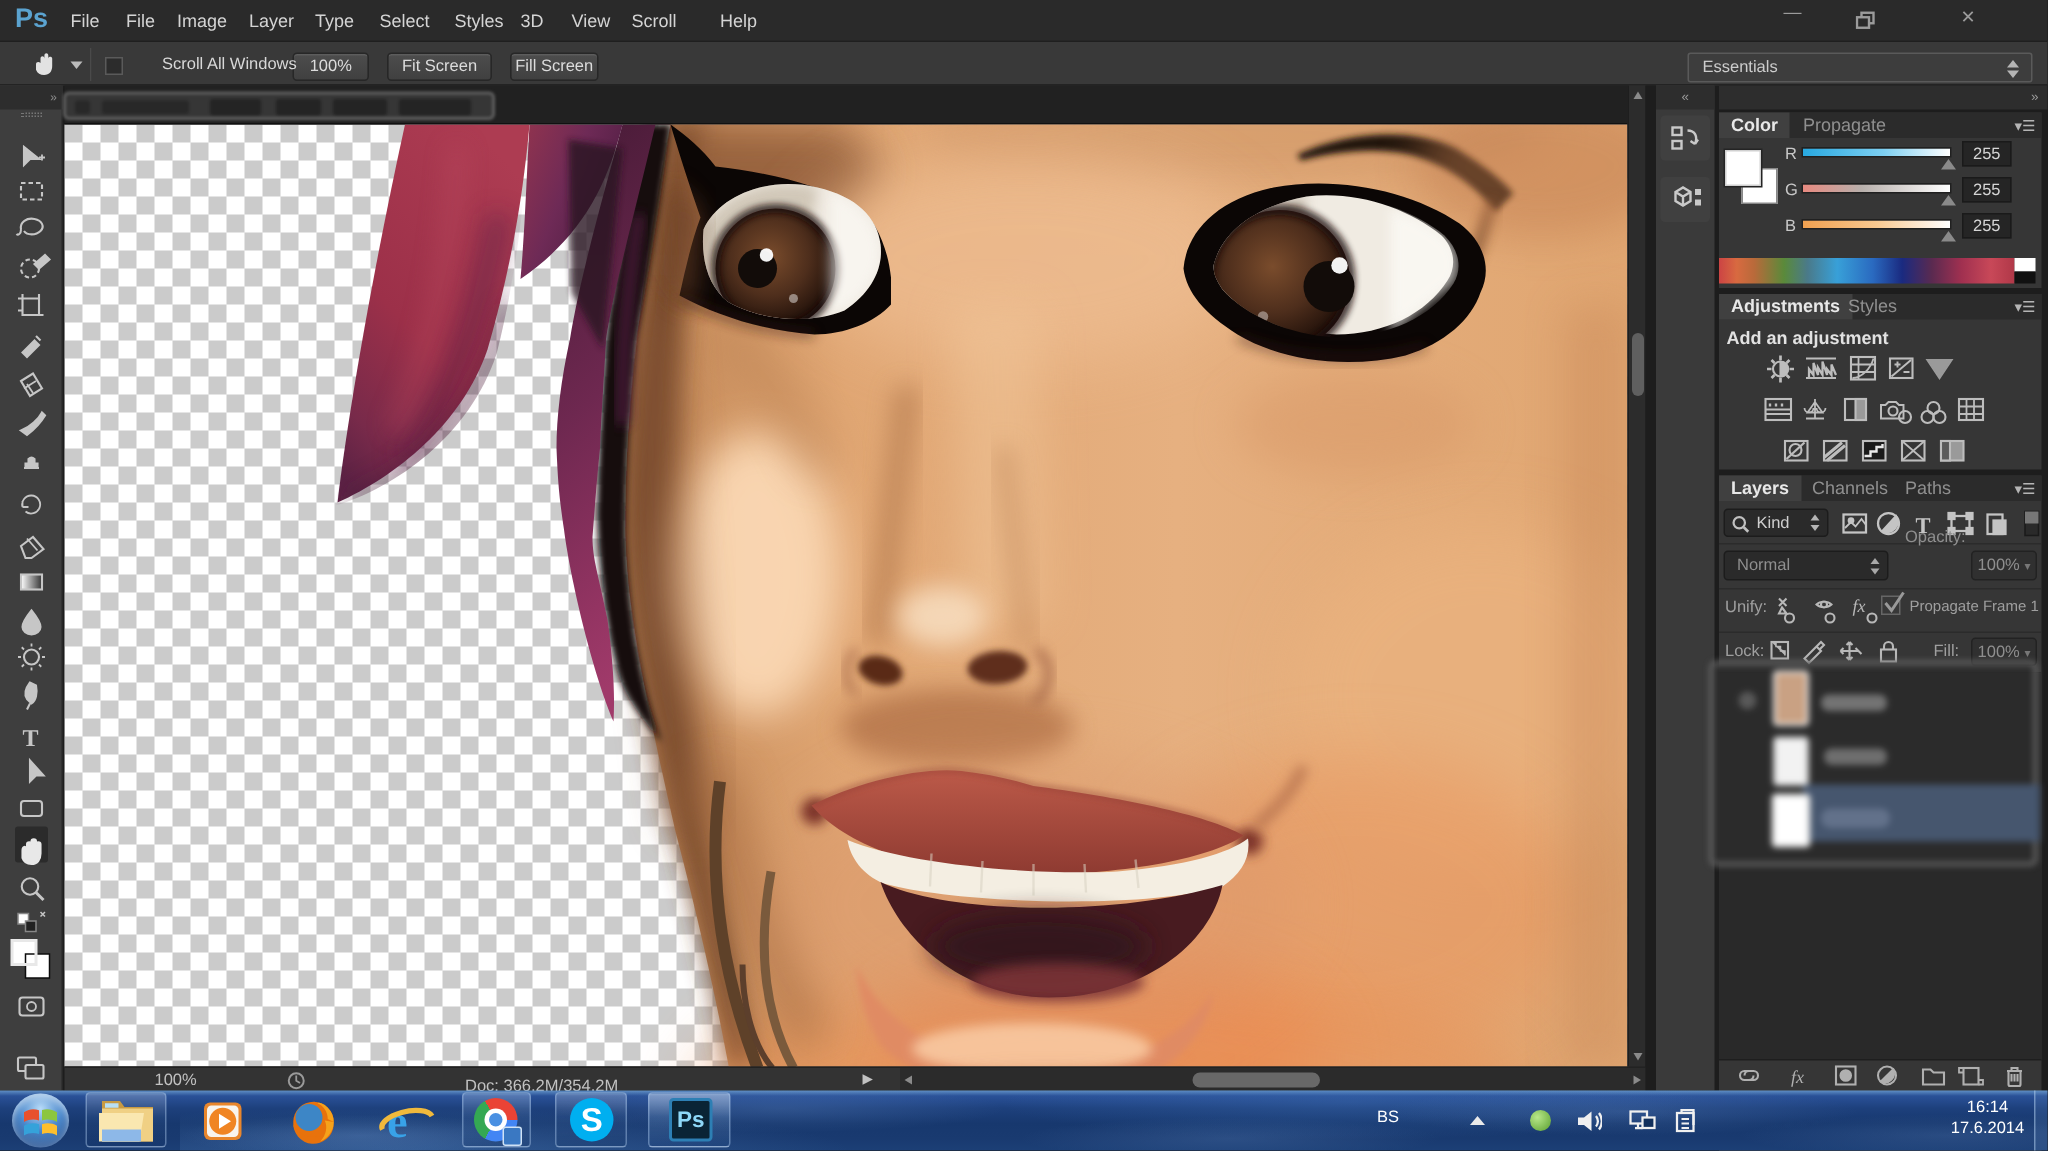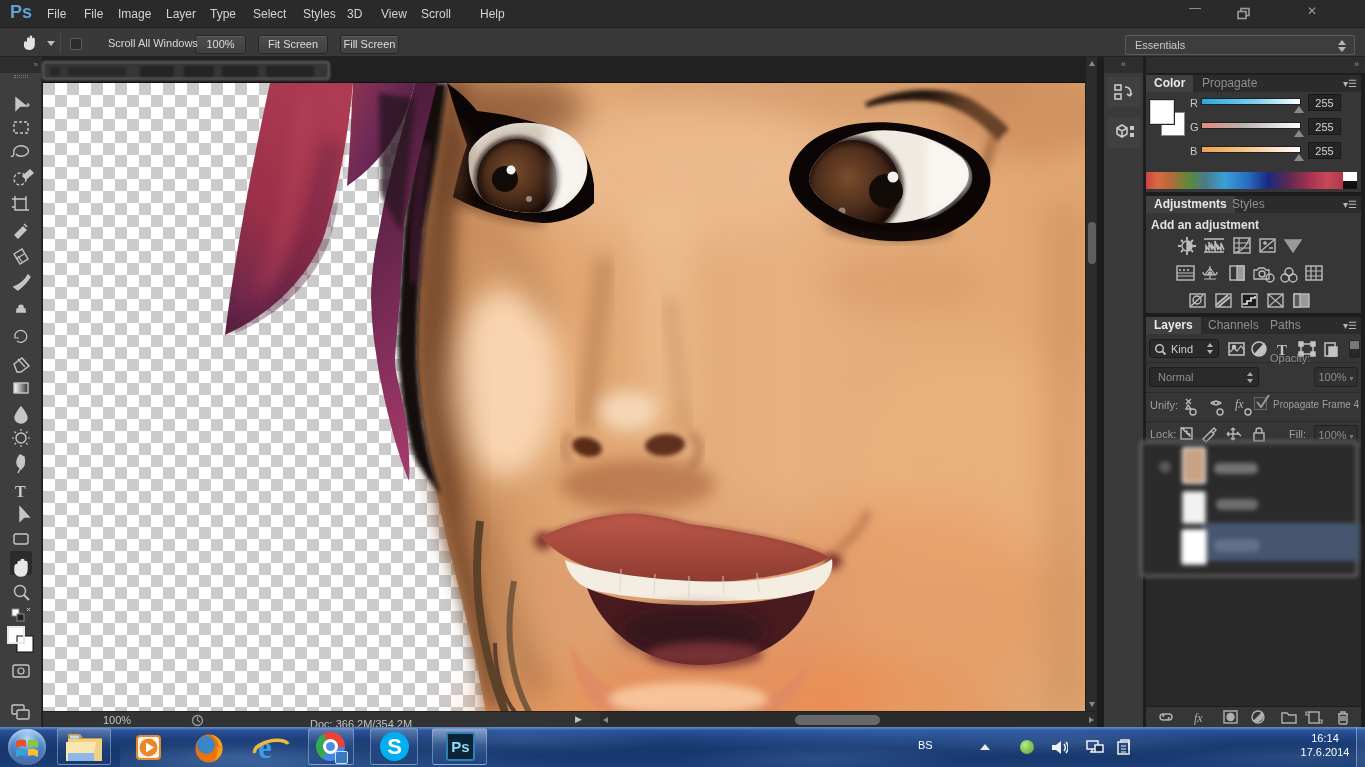--- a/index.html
+++ b/index.html
@@ -520,21 +520,21 @@
         <text x="55" y="13" fill="#b8b8b8" stroke="none" font-size="12" font-style="italic" font-family="Liberation Serif">fx</text>
         <circle cx="13" cy="17" r="3"></circle>
           <circle cx="40" cy="17" r="3"></circle>
           <circle cx="68" cy="17" r="3"></circle>
       </g>
     </svg>
     <div style="position:absolute;left:108px;top:80px;width:13px;height:13px;background:#383838;border:1px solid #666;"></div>
     <svg style="position:absolute;left:108px;top:76px;" width="18" height="18">
         <path d="M3,9 l4,5 8,-12" stroke="#999" stroke-width="2" fill="none"></path>
       </svg>
-    <div style="position:absolute;left:127px;top:82px;color:#9f9f9f;font-size:10px;white-space:nowrap;">Propagate Frame 4</div>
+    <div style="position:absolute;left:127px;top:82px;color:#9f9f9f;font-size:10px;white-space:nowrap;">Propagate Frame 1</div>
     <div style="position:absolute;left:0;top:104px;width:215px;height:1px;background:#2b2b2b;"></div>
     <div style="position:absolute;left:4px;top:111px;color:#9f9f9f;font-size:11px;">Lock:</div>
     <svg style="position:absolute;left:32px;top:107px;" width="105" height="20">
       <g fill="none" stroke="#b8b8b8" stroke-width="1.4">
         <rect x="3" y="4" width="11" height="11"></rect>
           <path d="M3,4 h3 v3 h3 v3 h3 v3 M6,7 h3 v3 h3" stroke-width="1" fill="#b8b8b8"></path>
         <path d="M25,15 l8,-8 3,3 -8,8 z M33,7 l3,-3 2,2 -3,3"></path>
         <path d="M55,4 v12 M49,10 h12 M55,4 l-2,2 m2,-2 l2,2 M55,16 l-2,-2 m2,2 l2,-2 M49,10 l2,-2 m-2,2 l2,2 M61,10 l-2,-2 m2,2 l2,2"></path>
         <rect x="76" y="9" width="10" height="8"></rect>
           <path d="M78,9 v-2 a3,3 0 0 1 6,0 v2"></path>

